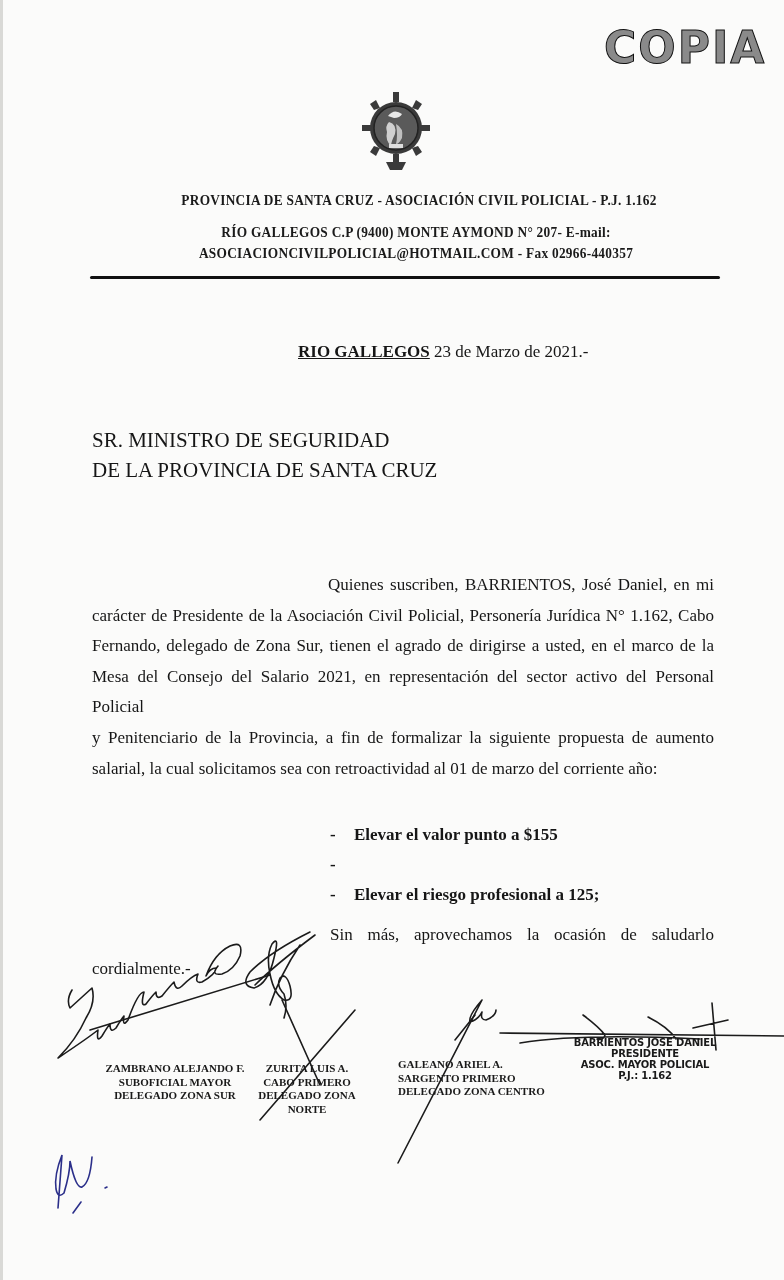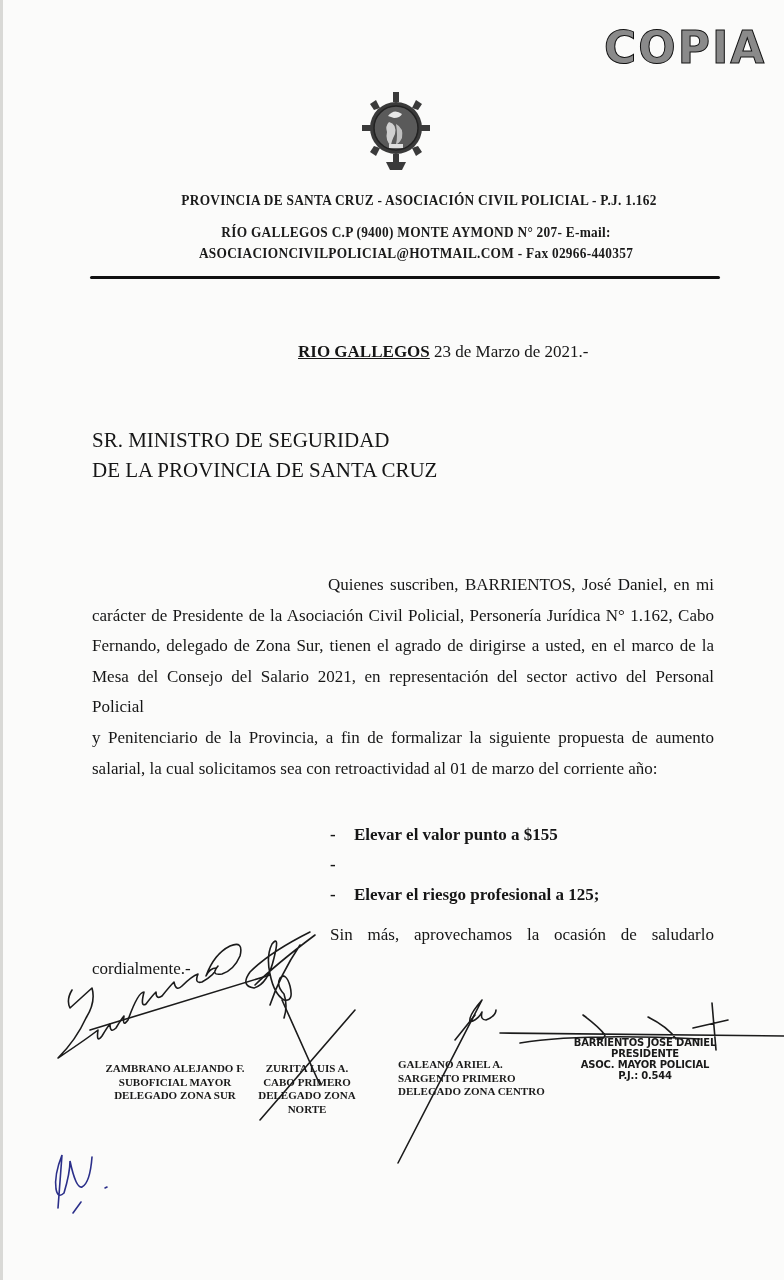--- a/index.html
+++ b/index.html
@@ -169,21 +169,21 @@
   </div>
   <div class="sigblock sig3">
     <div>GALEANO ARIEL A.</div>
     <div>SARGENTO PRIMERO</div>
     <div>DELEGADO ZONA CENTRO</div>
   </div>
   <div class="sigblock sig4">
     <div>BARRIENTOS JOSE DANIEL</div>
     <div>PRESIDENTE</div>
     <div>ASOC. MAYOR POLICIAL</div>
-    <div>P.J.: 0.544</div>
+    <div>P.J.: 1.162</div>
   </div>
 
   <svg class="ink" viewBox="0 0 784 1280">
     <g fill="none" stroke="#1b1b1b" stroke-width="1.6" stroke-linecap="round" stroke-linejoin="round">
 
       <path d="M72 990 q-6 10 -2 18 l22 -20 q4 14 -6 30 q-10 22 -28 40 q30 -20 40 -28 q-2 14 4 6 q6 -10 8 -12 q0 10 6 4 q6 -10 8 -12 q-2 12 4 4 q10 -28 16 -28 q-4 16 2 12 q6 -8 10 -12 q0 8 6 4 q8 -10 12 -14 q2 10 8 4 q10 -10 16 -12 q-4 10 4 8 q14 -8 14 -14 q-6 0 -10 8 q8 -22 24 -30 q14 -6 10 10 q-6 14 -18 18 q-12 2 -4 -8"></path>
       <path d="M90 1030 L270 975"></path>
 
       <path d="M310 932 q-40 20 -60 40 q-10 14 4 16 q14 -4 20 -30 q6 -24 -2 -14 q-6 12 -2 30 q4 20 14 26 q10 2 6 -14 q-4 -14 -10 -8 q-4 8 4 16 q4 12 0 24 M255 985 q20 -20 60 -50 M300 945 q-20 30 -30 60"></path>
       <path d="M260 1120 L355 1010"></path>

